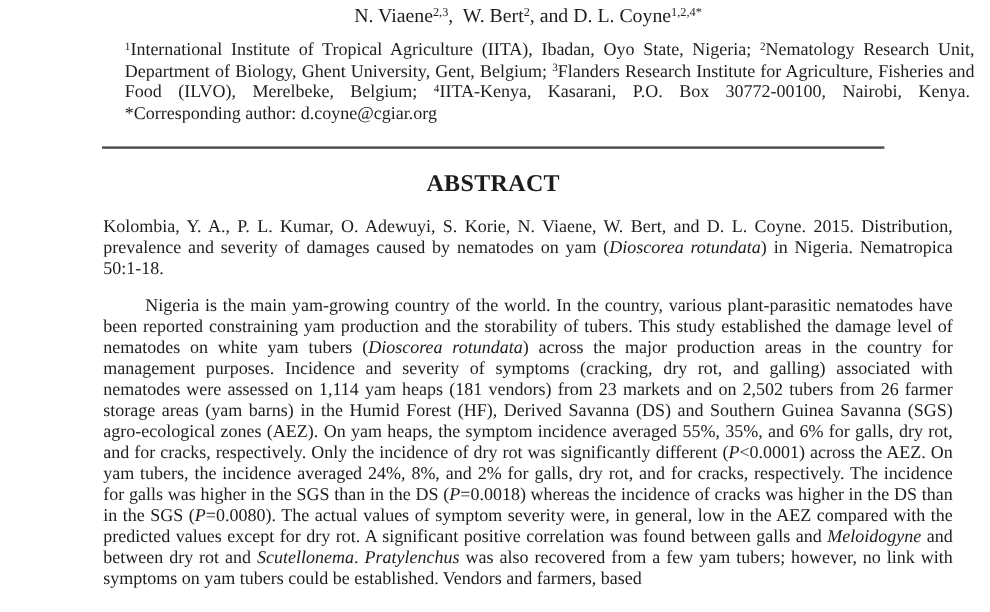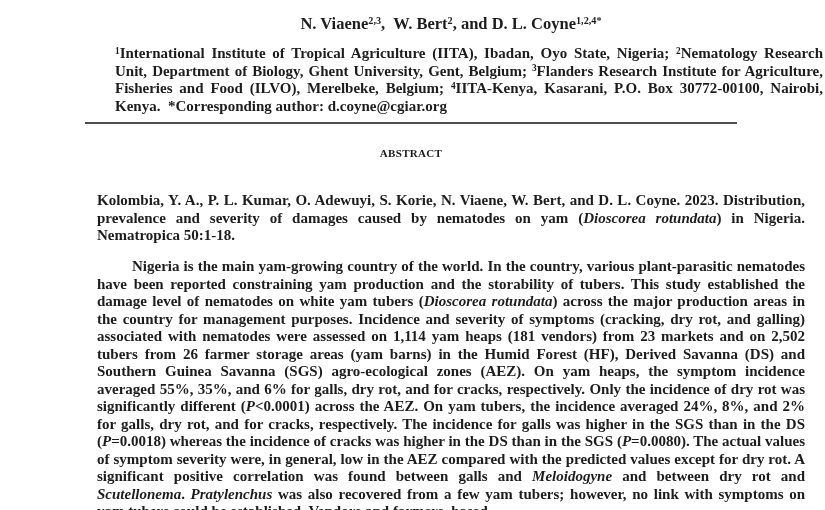--- a/index.html
+++ b/index.html
@@ -17,25 +17,24 @@
     color: #1d1d1d;
   }
   .col {
     position: absolute;
     left: 85px;
     top: 0;
     width: 708px;
     height: 510px;
   }
   .col p {
-    margin: 12px;
+    margin: 1px;
     font-size: 15px;
     line-height: 17.5px;
     text-align: justify;
-    font-weight: bold;
   }
   .authors {
     position: absolute;
     top: 2px;
     left: 0;
     width: 708px;
     text-align: center !important;
     font-size: 16.5px !important;
     line-height: 20px !important;
   }
@@ -53,21 +52,21 @@
     height: 0;
     border-top: 2px solid #4d4d4d;
   }
   .abstract-heading {
     position: absolute;
     top: 144px;
     left: 0;
     width: 652px;
     margin: 0;
     text-align: center;
-    font-size: 11px;
+    font-size: 20px;
     line-height: 18px;
     font-weight: bold;
     letter-spacing: 0.3px;
   }
   .citation {
     position: absolute;
     top: 180px;
     left: 0;
     width: 708px;
   }
@@ -96,18 +95,18 @@
   <div class="col">
 
     <p class="authors"><span>N. Viaene</span><sup>2,3</sup><span>,&nbsp; W. Bert</span><sup>2</sup><span>, and D. L. Coyne</span><sup>1,2,4*</sup></p>
 
     <p class="affiliations"><sup>1</sup><span>International Institute of Tropical Agriculture (IITA), Ibadan, Oyo State, Nigeria; </span><sup>2</sup><span>Nematology Research Unit, Department of Biology, Ghent University, Gent, Belgium; </span><sup>3</sup><span>Flanders Research Institute for Agriculture, Fisheries and Food (ILVO), Merelbeke, Belgium; </span><sup>4</sup><span>IITA-Kenya, Kasarani, P.O. Box 30772-00100, Nairobi, Kenya.&nbsp; *Corresponding author: d.coyne@cgiar.org</span></p>
 
     <div class="rule"></div>
 
     <h2 class="abstract-heading">ABSTRACT</h2>
 
-    <p class="citation"><span>Kolombia, Y. A., P. L. Kumar, O. Adewuyi, S. Korie, N. Viaene, W. Bert, and D. L. Coyne. 2023. Distribution, prevalence and severity of damages caused by nematodes on yam (</span><span class="it">Dioscorea rotundata</span><span>) in Nigeria. Nematropica 50:1-18.</span></p>
+    <p class="citation"><span>Kolombia, Y. A., P. L. Kumar, O. Adewuyi, S. Korie, N. Viaene, W. Bert, and D. L. Coyne. 2015. Distribution, prevalence and severity of damages caused by nematodes on yam (</span><span class="it">Dioscorea rotundata</span><span>) in Nigeria. Nematropica 50:1-18.</span></p>
 
     <p class="body-para"><span>Nigeria is the main yam-growing country of the world. In the country, various plant-parasitic nematodes have been reported constraining yam production and the storability of tubers. This study established the damage level of nematodes on white yam tubers (</span><span class="it">Dioscorea rotundata</span><span>) across the major production areas in the country for management purposes. Incidence and severity of symptoms (cracking, dry rot, and galling) associated with nematodes were assessed on 1,114 yam heaps (181 vendors) from 23 markets and on 2,502 tubers from 26 farmer storage areas (yam barns) in the Humid Forest (HF), Derived Savanna (DS) and Southern Guinea Savanna (SGS) agro-ecological zones (AEZ). On yam heaps, the symptom incidence averaged 55%, 35%, and 6% for galls, dry rot, and for cracks, respectively. Only the incidence of dry rot was significantly different (</span><span class="it">P</span><span>&lt;0.0001) across the AEZ. On yam tubers, the incidence averaged 24%, 8%, and 2% for galls, dry rot, and for cracks, respectively. The incidence for galls was higher in the SGS than in the DS (</span><span class="it">P</span><span>=0.0018) whereas the incidence of cracks was higher in the DS than in the SGS (</span><span class="it">P</span><span>=0.0080). The actual values of symptom severity were, in general, low in the AEZ compared with the predicted values except for dry rot. A significant positive correlation was found between galls and </span><span class="it">Meloidogyne</span><span> and between dry rot and </span><span class="it">Scutellonema</span><span>. </span><span class="it">Pratylenchus</span><span> was also recovered from a few yam tubers; however, no link with symptoms on yam tubers could be established. Vendors and farmers, based</span></p>
 
   </div>
 </div>
 
 </body></html>

